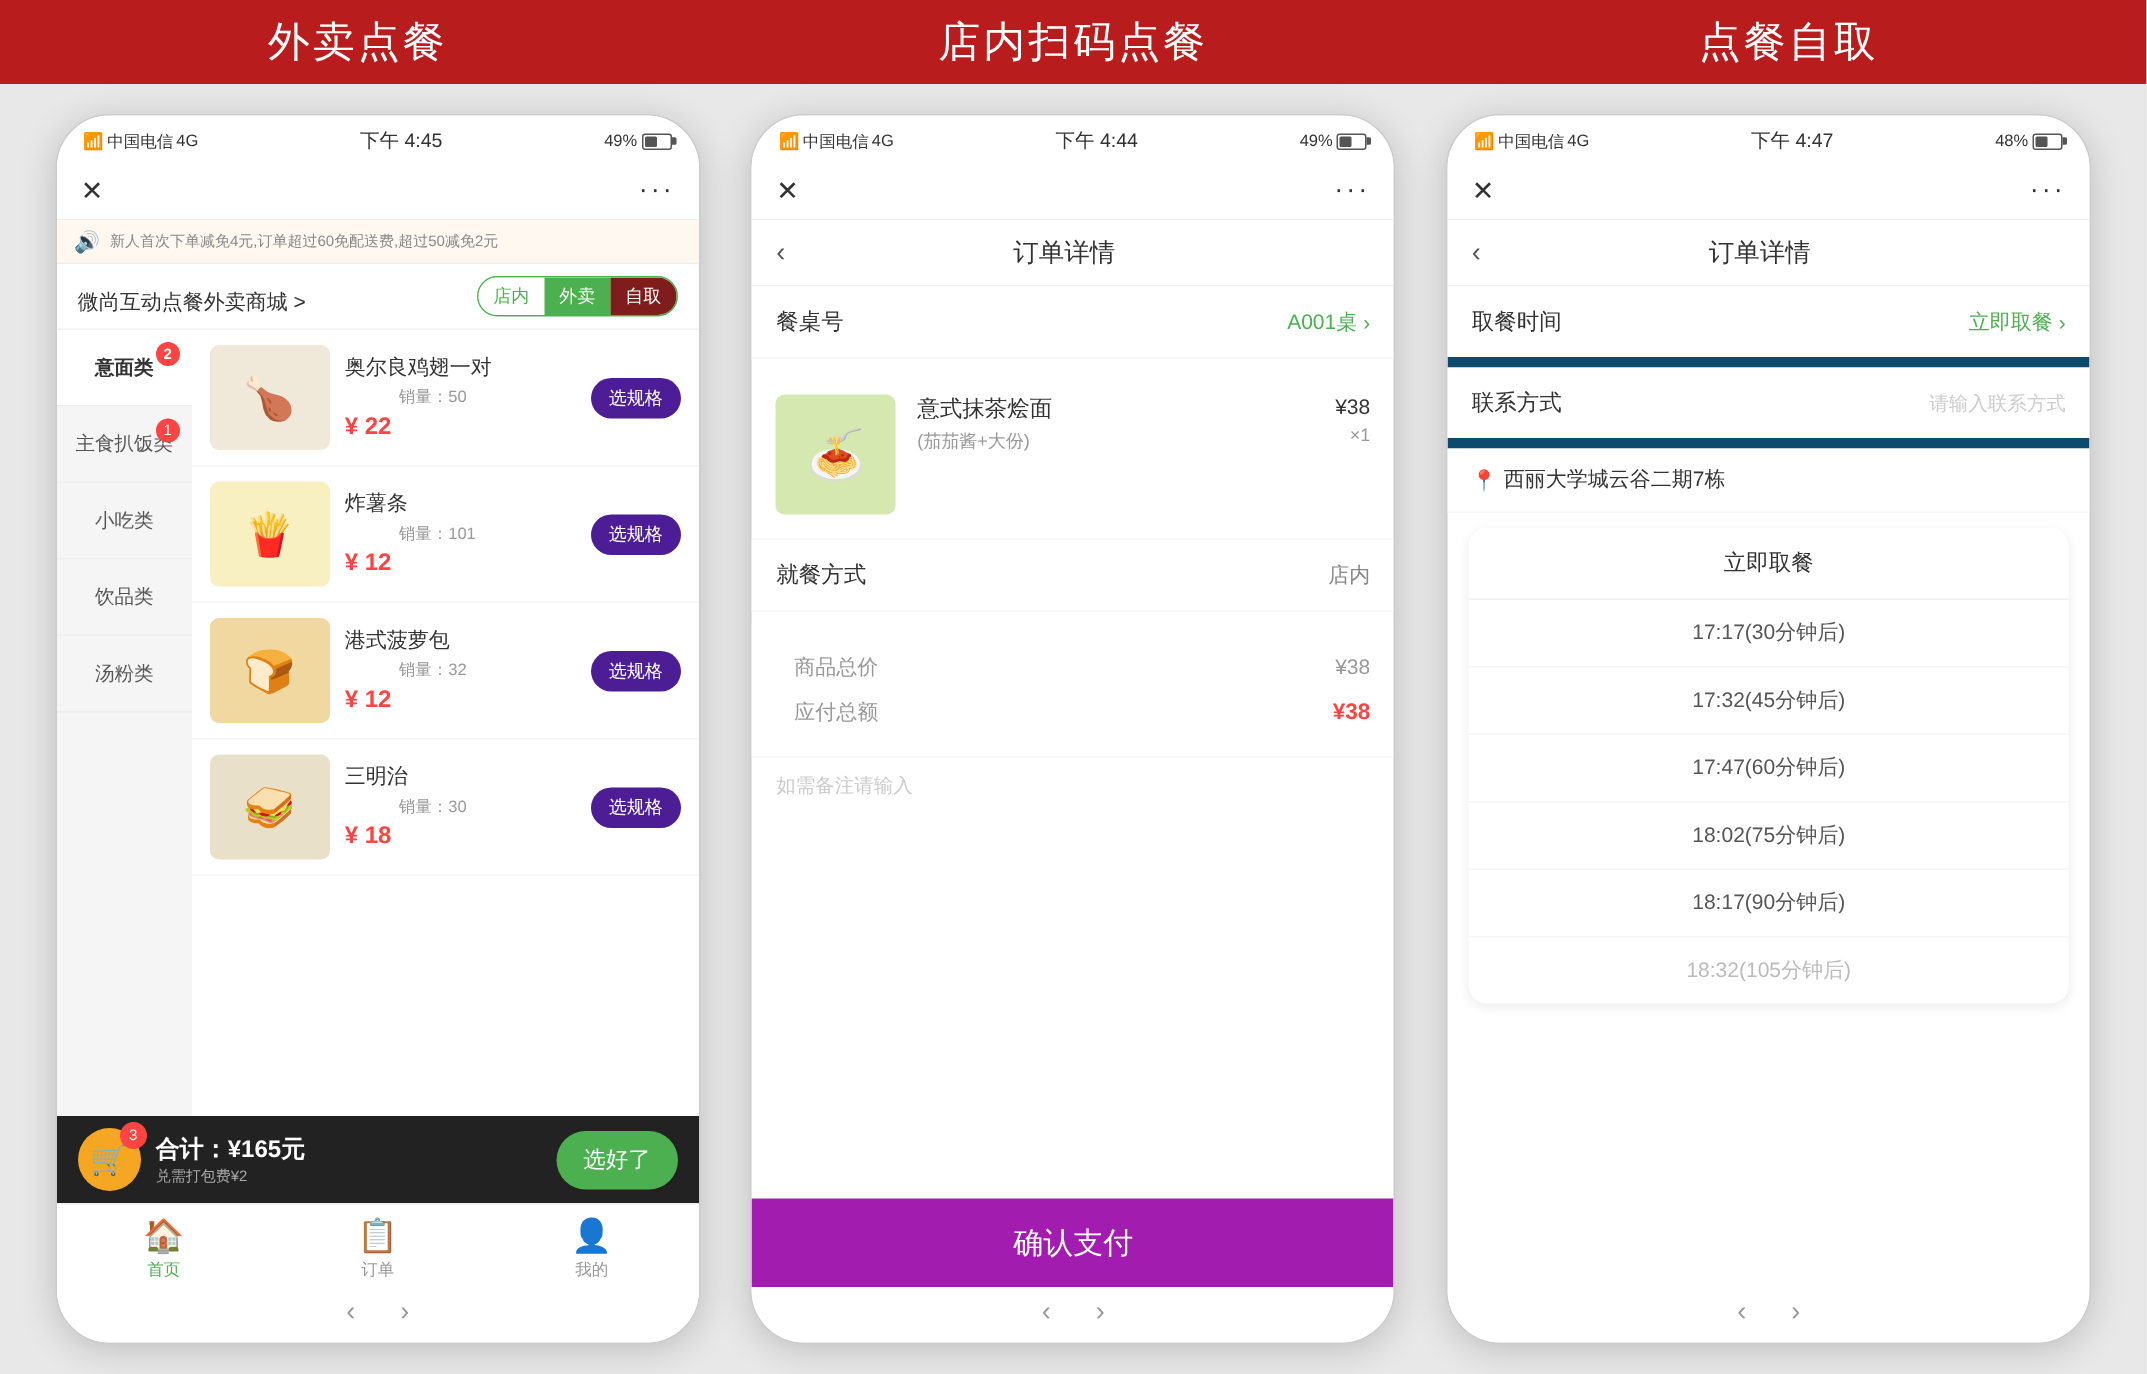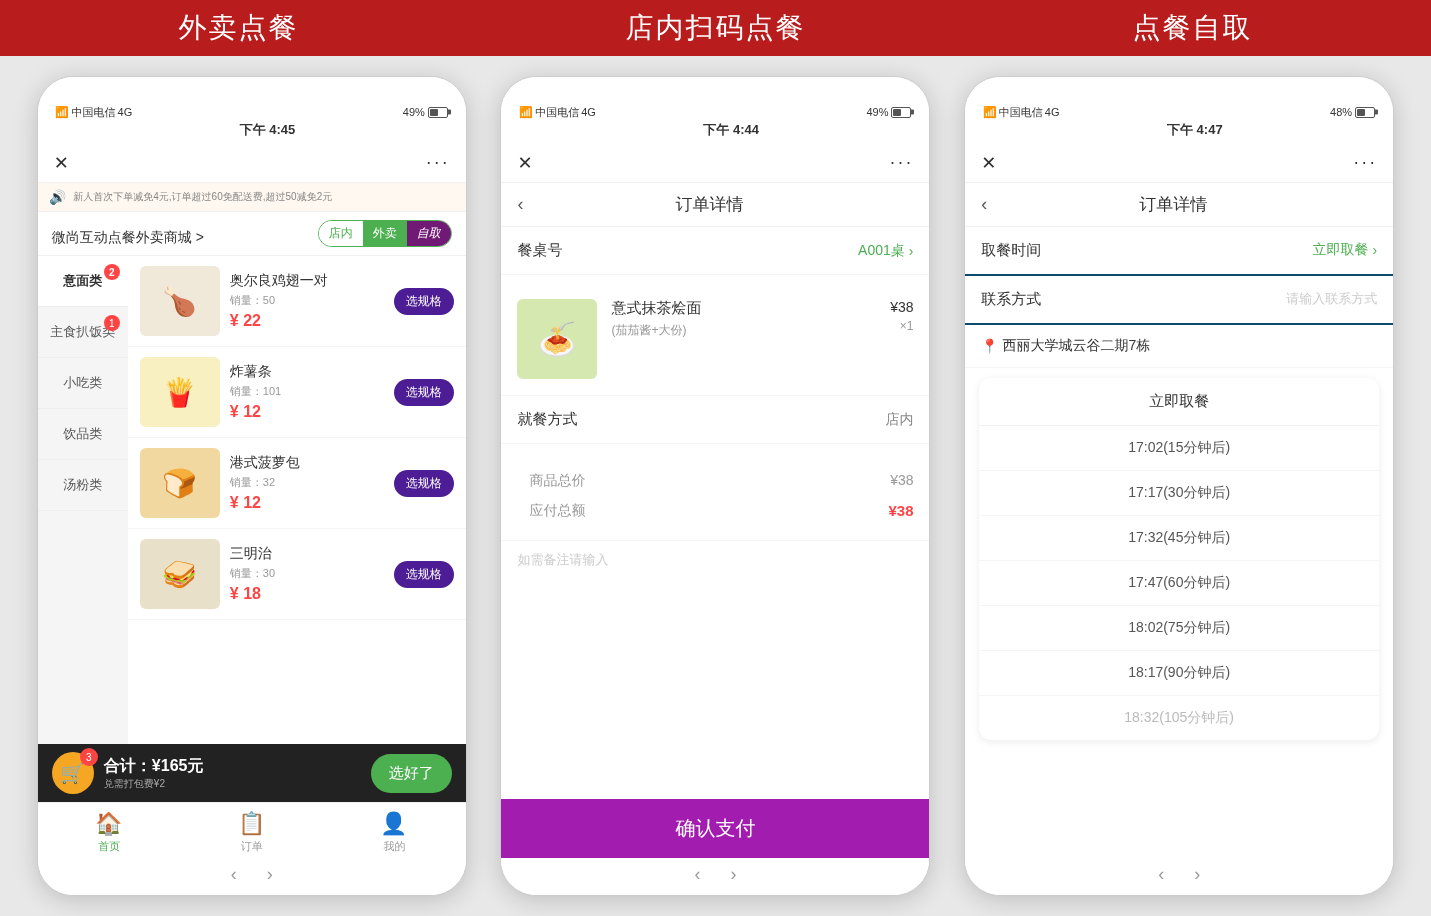--- a/index.html
+++ b/index.html
@@ -63,21 +63,21 @@
       display: flex;
       justify-content: space-between;
       align-items: center;
       padding: 8px 18px 4px 18px;
       font-size: 11px;
       color: #333;
       background: #fff;
       min-height: 28px;
     }
     .status-left { display: flex; align-items: center; gap: 2px; font-size: 11px; }
-    .status-center { font-size: 13px; font-weight: 700; margin-top: 36px; }
+    .status-center { font-size: 13px; font-weight: 400; }
     .status-right { display: flex; align-items: center; gap: 3px; font-size: 11px; }
     .battery-icon {
       width: 20px; height: 11px;
       border: 1.5px solid #555;
       border-radius: 2px;
       position: relative;
       display: inline-flex;
       align-items: center;
       padding: 1px;
     }
@@ -142,23 +142,22 @@
       padding: 4px 10px;
       font-size: 12px;
       background: #fff;
       color: #4CAF50;
     }
     .store-tab.active-green {
       background: #4CAF50;
       color: #fff;
     }
     .store-tab.active-gray {
-      background: #701a75;
+      background: #7f1d1d;
       color: #fff;
-      font-style: italic;
     }
 
     .menu-container {
       display: flex;
       flex: 1;
       overflow: hidden;
     }
     .menu-sidebar {
       width: 90px;
       background: #f5f5f5;
@@ -216,21 +215,21 @@
       background: #f0e8d8;
       display: flex;
       align-items: center;
       justify-content: center;
       font-size: 28px;
     }
     .food-info {
       flex: 1;
     }
     .food-name { font-size: 14px; color: #333; margin-bottom: 3px; }
-    .food-sales { font-size: 11px; color: #999; margin-bottom: 4px; }
+    .food-sales { font-size: 11px; color: #999; margin-bottom: 4px; margin-left: 36px; }
     .food-price { font-size: 16px; color: #ff4444; font-weight: 600; }
     .select-btn {
       background: #4c1d95;
       color: #fff;
       border: none;
       border-radius: 14px;
       padding: 5px 12px;
       font-size: 12px;
       cursor: pointer;
       white-space: nowrap;
@@ -386,23 +385,23 @@
       width: 100%;
       padding: 16px;
       font-size: 20px;
       cursor: pointer;
       font-weight: 500;
     }
 
     
     .pickup-row {
       display: flex;
-      align-items: flex-start;
+      align-items: flex-end;
       padding: 14px 16px;
-      border-bottom: 2px solid #0c4a6e;
+      border-bottom: 7px solid #0c4a6e;
       background: #fff;
     }
     .pickup-label { font-size: 15px; color: #333; flex: 1; }
     .pickup-value { font-size: 14px; color: #4CAF50; display: flex; align-items: center; gap: 4px; }
     .pickup-value.gray-placeholder { color: #ccc; font-size: 13px; }
     .pickup-address { display: flex; align-items: center; gap: 4px; padding: 12px 16px; border-bottom: 1px solid #f5f5f5; background: #fff; }
     .location-icon { color: #4CAF50; font-size: 14px; }
     .address-text { font-size: 14px; color: #333; }
 
     .time-picker {
@@ -694,21 +693,20 @@
       <span class="pickup-value gray-placeholder">请输入联系方式</span>
     </div>
 
     <div class="pickup-address">
       <span class="location-icon">📍</span>
       <span class="address-text">西丽大学城云谷二期7栋</span>
     </div>
 
     <div class="time-picker">
       <div class="time-picker-header">立即取餐</div>
-      <div class="time-option">17:02(15分钟后)</div>
       <div class="time-option">17:17(30分钟后)</div>
       <div class="time-option">17:32(45分钟后)</div>
       <div class="time-option">17:47(60分钟后)</div>
       <div class="time-option">18:02(75分钟后)</div>
       <div class="time-option">18:17(90分钟后)</div>
       <div class="time-option faded">18:32(105分钟后)</div>
     </div>
 
     <div class="spacer"></div>
 

